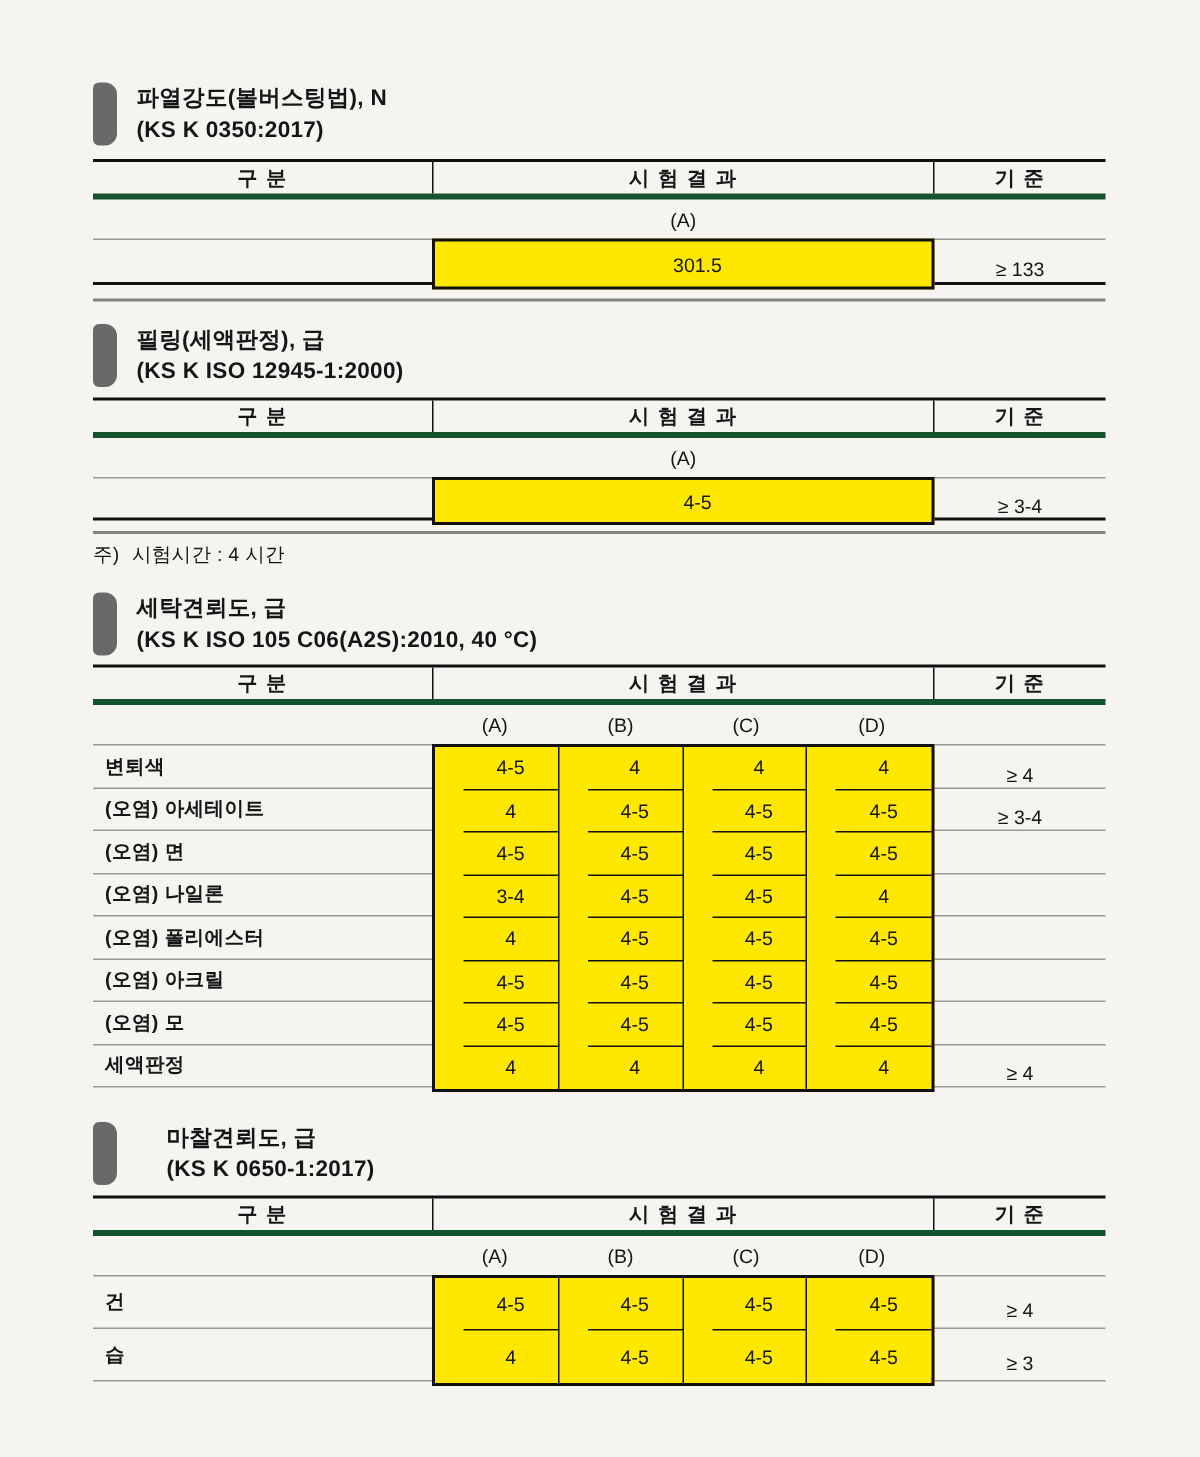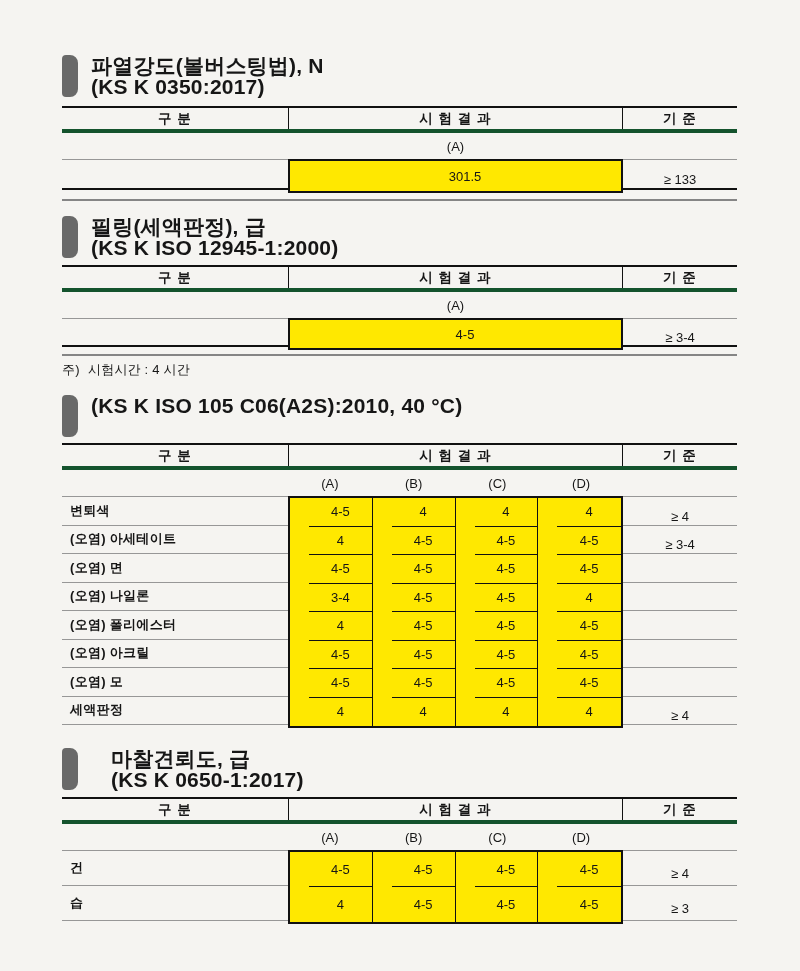--- a/index.html
+++ b/index.html
@@ -8,21 +8,21 @@
     background:#f5f4f1;
     font-family:"Liberation Sans","DejaVu Sans",sans-serif;
     color:#161616;
   }
   .page { position:relative; width:800px; height:971px; overflow:hidden; background:#f5f4f1; }
   .content { position:absolute; left:62px; top:0; width:675px; padding-top:55px; }
 
   
   .sec-head { display:flex; align-items:flex-start; }
   .marker { flex:none; width:16px; height:42px; background:#696969; border-radius:4px 8px 8px 4px; }
-  .titles { margin-left:13px; font-size:21px; font-weight:bold; line-height:21px; letter-spacing:0.2px; }
+  .titles { margin-left:13px; font-size:15px; font-weight:bold; line-height:21px; letter-spacing:0.2px; }
 
   
   .tbl { border-top:2px solid #111; width:675px; }
   .thead { display:flex; height:25px; border-bottom:4px solid #14532d; font-weight:bold; font-size:13.5px; letter-spacing:1px; }
   .hc { display:flex; align-items:center; justify-content:center; }
   .hc1 { width:226px; }
   .hc2 { width:335px; border-left:1px solid #111; border-right:1px solid #111; }
   .hc3 { flex:1; }
 
   .tbody { position:relative; }
@@ -141,20 +141,21 @@
   </div>
   <div class="grayrule mt-rule2"></div>
   <div class="note">
     <div class="nprefix">주)</div>
     <div>시험시간 : 4 시간</div>
   </div>
 
   <div class="sec-head mt-sec3">
     <div class="marker"></div>
     <div class="titles">
+      <div>세탁견뢰도, 급</div>
       <div>(KS K ISO 105 C06(A2S):2010, 40 °C)</div>
     </div>
   </div>
 
   <div class="tbl t3 mt-t3">
     <div class="thead">
       <div class="hc hc1">구 분</div>
       <div class="hc hc2">시 험 결 과</div>
       <div class="hc hc3">기 준</div>
     </div>

